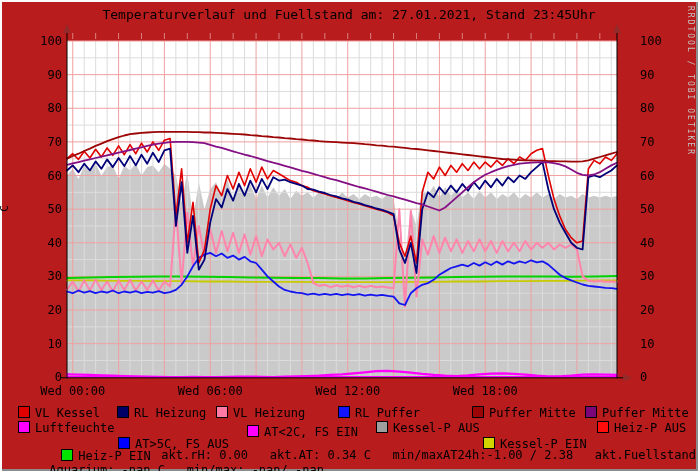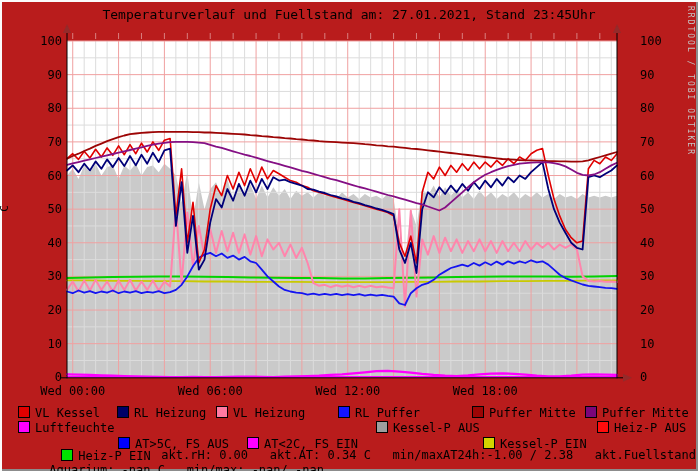--- a/index.html
+++ b/index.html
@@ -178,21 +178,21 @@
         <div class="lg-item" style="left: 18px; top: 0px;"><span class="sw" style="background: rgb(224, 0, 0);"></span><span>VL Kessel</span></div>
         <div class="lg-item" style="left: 117px; top: 0px;"><span class="sw" style="background: rgb(0, 0, 102);"></span><span>RL Heizung</span></div>
         <div class="lg-item" style="left: 216px; top: 0px;"><span class="sw" style="background: rgb(255, 122, 162);"></span><span>VL Heizung</span></div>
         <div class="lg-item" style="left: 338px; top: 0px;"><span class="sw" style="background: rgb(20, 20, 255);"></span><span>RL Puffer</span></div>
         <div class="lg-item" style="left: 472px; top: 0px;"><span class="sw" style="background: rgb(156, 5, 5);"></span><span>Puffer Mitte</span></div>
         <div class="lg-item" style="left: 585px; top: 0px; text-align: center;"><span class="sw" style="background: rgb(122, 6, 122);"></span><span>Puffer Mitte</span></div>
       </div>
     <div id="lg-row2" class="lg-row" style="position:absolute;top:421px;">
         <div class="lg-item" style="left: 18px; top: 0px;"><span class="sw" style="background: rgb(255, 0, 255);"></span><span>Luftfeuchte</span></div>
         <div class="lg-item" style="left: 118px; top: 16px;"><span class="sw" style="background: rgb(0, 0, 255);"></span><span>AT&gt;5C, FS AUS</span></div>
-        <div class="lg-item" style="left: 247px; top: 16px;"><span class="sw" style="background: rgb(255, 0, 255);"></span><span>AT&lt;2C, FS EIN</span></div>
+        <div class="lg-item" style="left: 247px; top: 4px;"><span class="sw" style="background: rgb(255, 0, 255);"></span><span>AT&lt;2C, FS EIN</span></div>
         <div class="lg-item" style="left: 376px; top: 0px;"><span class="sw" style="background: rgb(158, 158, 158);"></span><span>Kessel-P AUS</span></div>
         <div class="lg-item" style="left: 483px; top: 16px; text-align: right;"><span class="sw" style="background: rgb(211, 211, 0);"></span><span>Kessel-P EIN</span></div>
         <div class="lg-item" style="left: 597px; top: 0px;"><span class="sw" style="background: rgb(255, 12, 12);"></span><span>Heiz-P AUS</span></div>
       </div>
     <div class="lg-item" style="left:18px;top:436px;">
       <span id="sw3" class="sw" style="background: rgb(0, 228, 0);"></span><span>Heiz-P EIN</span>
     </div>
     <div class="lg-item" style="left:118px;top:436px;">
       <span>akt.rH: 0.00   akt.AT: 0.34 C   min/maxAT24h:-1.00 / 2.38   akt.Fuellstand:   52</span>
     </div>

